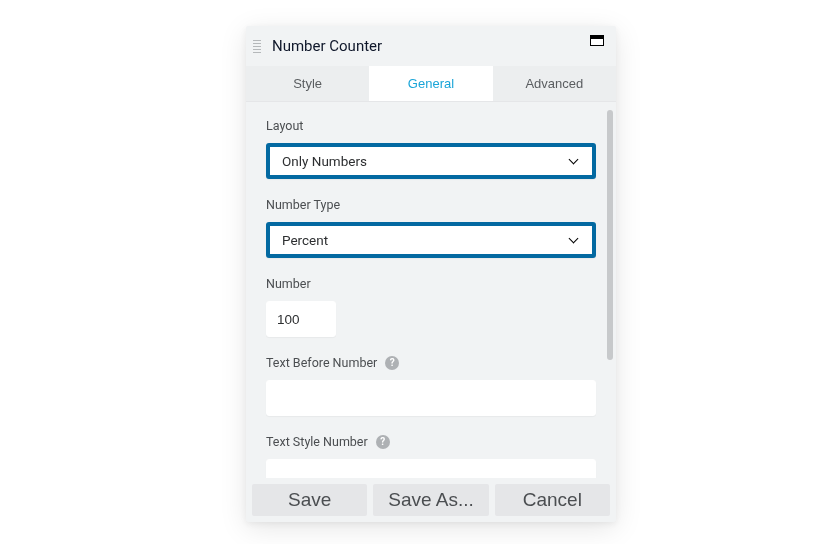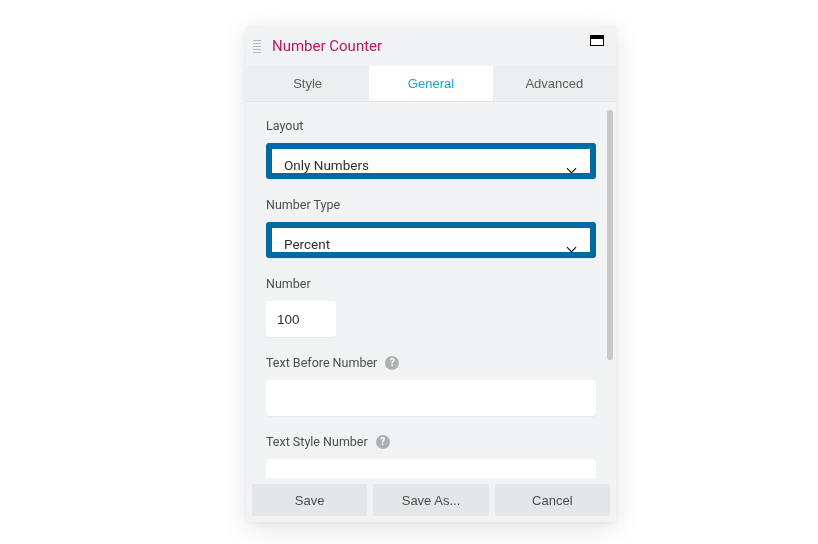--- a/index.html
+++ b/index.html
@@ -43,21 +43,21 @@
     }
     .drag-handle span {
       width: 8px;
       height: 1px;
       background: #b5b8ba;
       display: block;
     }
     .panel-title {
       font-size: 15px;
       font-weight: 400;
-      color: #be185d;
+      color: #0f172a;
       flex: 1;
       padding-left: 4px;
     }
     .window-icon {
       width: 14px;
       height: 11px;
       border: 1.5px solid #000;
       border-top-width: 4px;
       background: #fff;
       cursor: pointer;
@@ -122,26 +122,26 @@
       align-items: center;
       justify-content: center;
       font-size: 10px;
       font-weight: bold;
       cursor: pointer;
     }
     .select {
       width: 100%;
       height: 36px;
       background: #fff;
-      border: 6px solid #0369a1;
+      border: 4px solid #0369a1;
       border-radius: 3px;
       box-shadow: 0 1px 1px rgba(0,0,0,0.04);
       padding: 0 12px;
       display: flex;
-      align-items: flex-end;
+      align-items: center;
       justify-content: space-between;
       cursor: pointer;
     }
     .select-value {
       font-size: 13.5px;
       color: #2d2f31;
     }
     .chevron {
       width: 10px;
       height: 6px;
@@ -189,21 +189,21 @@
       gap: 6px;
       padding: 6px 6px 6px 6px;
       background: #f1f3f4;
     }
     .footer-btn {
       flex: 1;
       height: 32px;
       background: #e5e6e8;
       border: none;
       border-radius: 2px;
-      font-size: 13px;
+      font-size: 19px;
       color: #4b4e51;
       cursor: pointer;
       font-weight: 500;
     }
   </style>
 </head>
 <body>
 
 <div class="panel">
 

